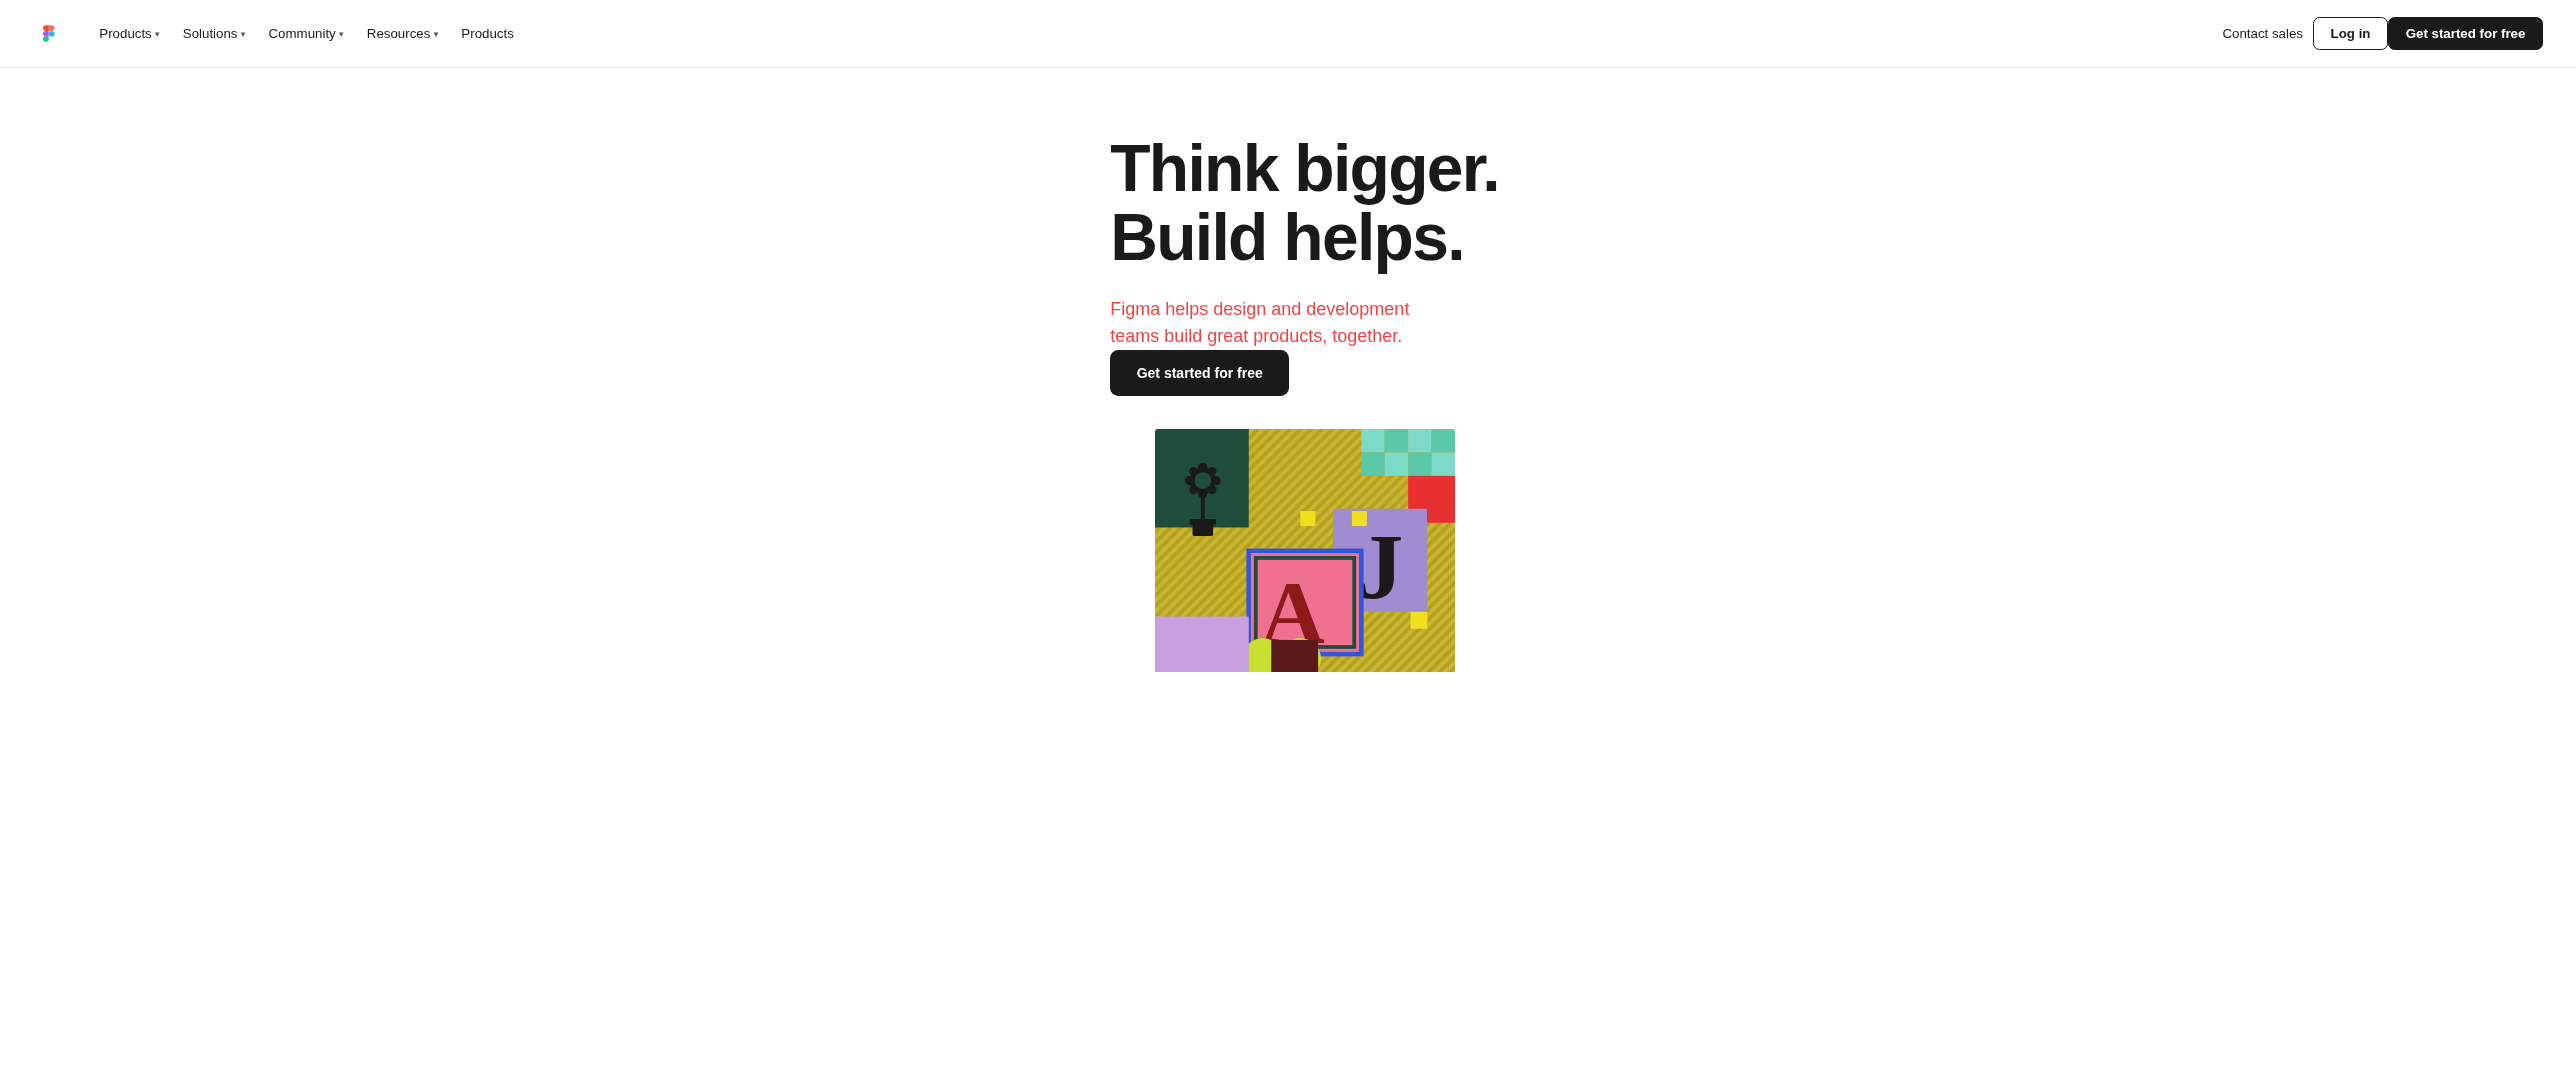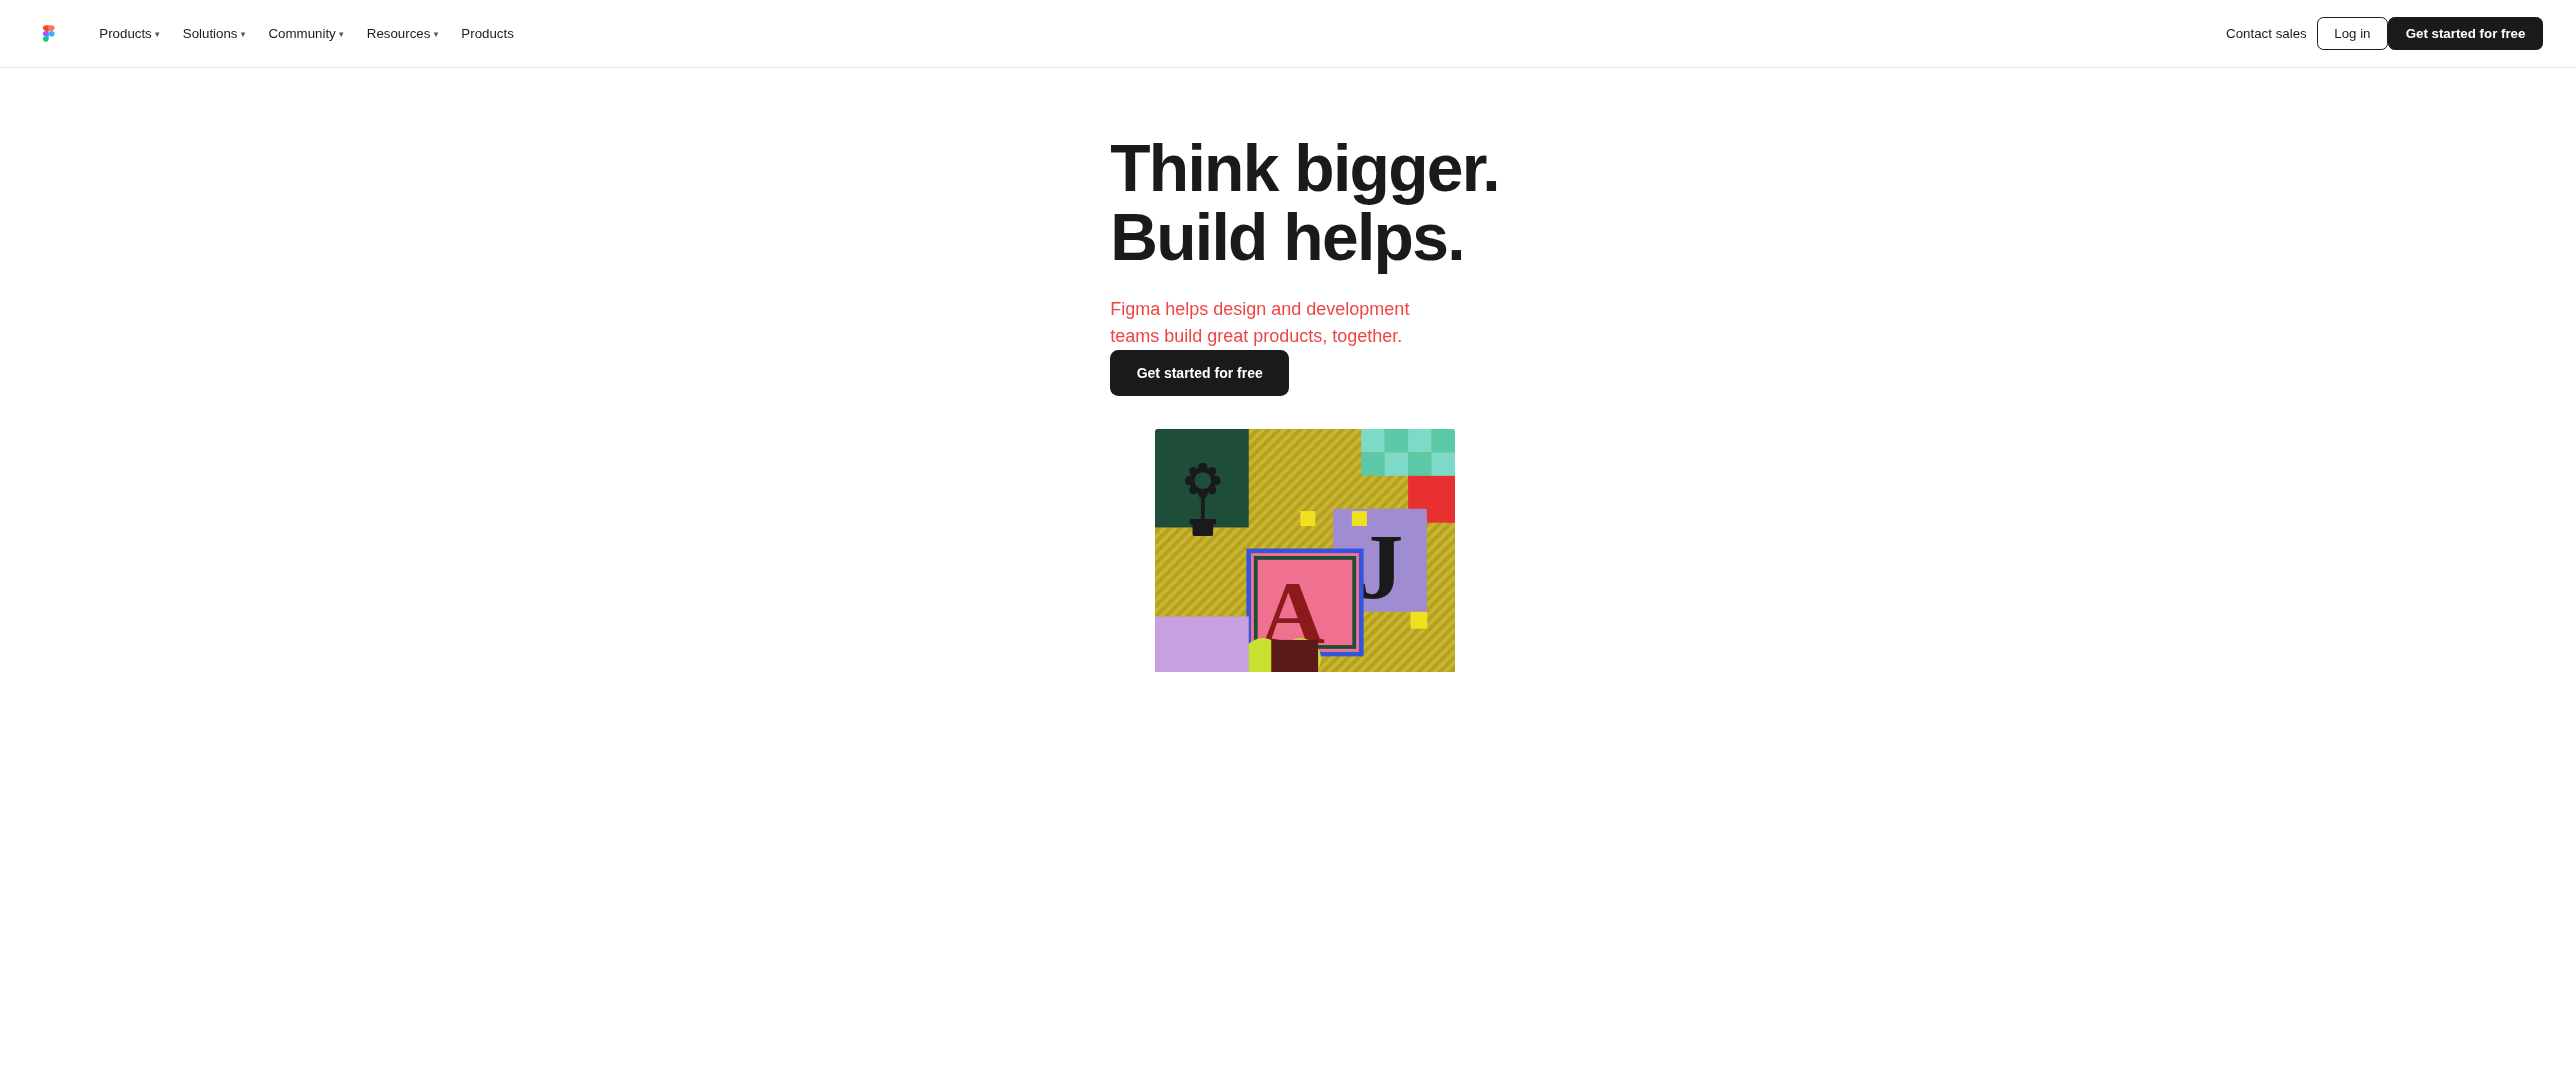--- a/index.html
+++ b/index.html
@@ -27,21 +27,21 @@
       cursor: pointer; padding: 5px 8.3px; border-radius: 5px;
       background: none; border: none; white-space: nowrap;
     }
     .nav-link .chevron { font-size: 9px; color: #555; }
     .nav-right { display: flex; align-items: center; }
     .btn-contact {
       font-size: 13.3px; font-weight: 500; color: #1a1a1a;
       background: none; border: none; cursor: pointer; padding: 6.6px 10px;
     }
     .btn-login {
-      font-size: 13.3px; font-weight: 400; color: #1a1a1a;
+      font-size: 13.3px; font-weight: 700; color: #1a1a1a;
       background: #fff; border: 1.7px solid #1a1a1a; border-radius: 6.6px;
       padding: 8.3px 16.6px; cursor: pointer;
     }
     .btn-cta-nav {
       font-size: 13.3px; font-weight: 600; color: #fff;
       background: #1a1a1a; border: 1.7px solid #1a1a1a; border-radius: 6.6px;
       padding: 8.3px 16.6px; cursor: pointer; white-space: nowrap;
     }
 
     

